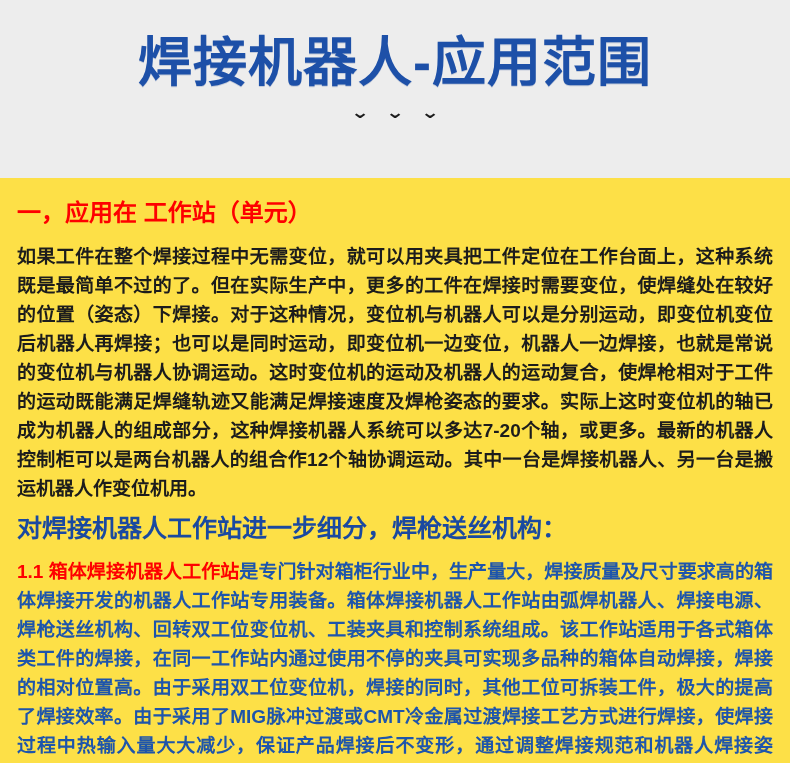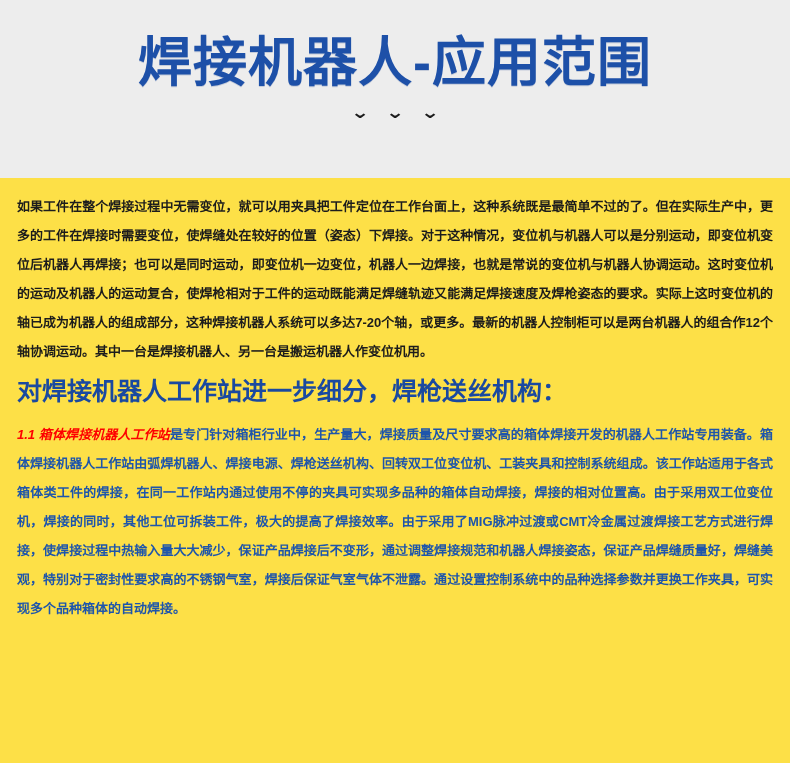--- a/index.html
+++ b/index.html
@@ -53,52 +53,53 @@
   }
   .heading-red {
     margin: 19px 0 0 0;
     font-size: 24px;
     line-height: 31px;
     font-weight: 800;
     color: #fe0000;
   }
   .para {
     margin: 14px 0 0 0;
-    font-size: 13px;
+    font-size: 19px;
     line-height: 29px;
     font-weight: 700;
     text-align: justify;
   }
   .para-black { color: #1c1c1c; }
   .heading-navy {
     margin: 9px 0 0 0;
     font-size: 25px;
     line-height: 33px;
     font-weight: 800;
     color: #1a49a0;
   }
   .para-blue { color: #1e55ab; margin-top: 12px; }
-  .lead-red { color: #fe0000; font-weight: 800; font-style: italic; }
+  .lead-red { color: #fe0000; font-weight: 800; }
 </style>
 </head>
 <body>
 
 <div class="page">
 
   <header class="banner">
     <h1 class="banner-title">焊接机器人-应用范围</h1>
     <div class="chevrons">
       <span>⌄</span>
       <span>⌄</span>
       <span>⌄</span>
     </div>
   </header>
 
   <main class="content">
 
+    <h2 class="heading-red">一，应用在 工作站（单元）</h2>
 
     <p class="para para-black">如果工件在整个焊接过程中无需变位，就可以用夹具把工件定位在工作台面上，这种系统既是最简单不过的了。但在实际生产中，更多的工件在焊接时需要变位，使焊缝处在较好的位置（姿态）下焊接。对于这种情况，变位机与机器人可以是分别运动，即变位机变位后机器人再焊接；也可以是同时运动，即变位机一边变位，机器人一边焊接，也就是常说的变位机与机器人协调运动。这时变位机的运动及机器人的运动复合，使焊枪相对于工件的运动既能满足焊缝轨迹又能满足焊接速度及焊枪姿态的要求。实际上这时变位机的轴已成为机器人的组成部分，这种焊接机器人系统可以多达7-20个轴，或更多。最新的机器人控制柜可以是两台机器人的组合作12个轴协调运动。其中一台是焊接机器人、另一台是搬运机器人作变位机用。</p>
 
     <h2 class="heading-navy">对焊接机器人工作站进一步细分，焊枪送丝机构：</h2>
 
     <p class="para para-blue"><span class="lead-red">1.1 箱体焊接机器人工作站</span><span>是专门针对箱柜行业中，生产量大，焊接质量及尺寸要求高的箱体焊接开发的机器人工作站专用装备。箱体焊接机器人工作站由弧焊机器人、焊接电源、焊枪送丝机构、回转双工位变位机、工装夹具和控制系统组成。该工作站适用于各式箱体类工件的焊接，在同一工作站内通过使用不停的夹具可实现多品种的箱体自动焊接，焊接的相对位置高。由于采用双工位变位机，焊接的同时，其他工位可拆装工件，极大的提高了焊接效率。由于采用了MIG脉冲过渡或CMT冷金属过渡焊接工艺方式进行焊接，使焊接过程中热输入量大大减少，保证产品焊接后不变形，通过调整焊接规范和机器人焊接姿态，保证产品焊缝质量好，焊缝美观，特别对于密封性要求高的不锈钢气室，焊接后保证气室气体不泄露。通过设置控制系统中的品种选择参数并更换工作夹具，可实现多个品种箱体的自动焊接。</span></p>
 
   </main>
 
 </div>

